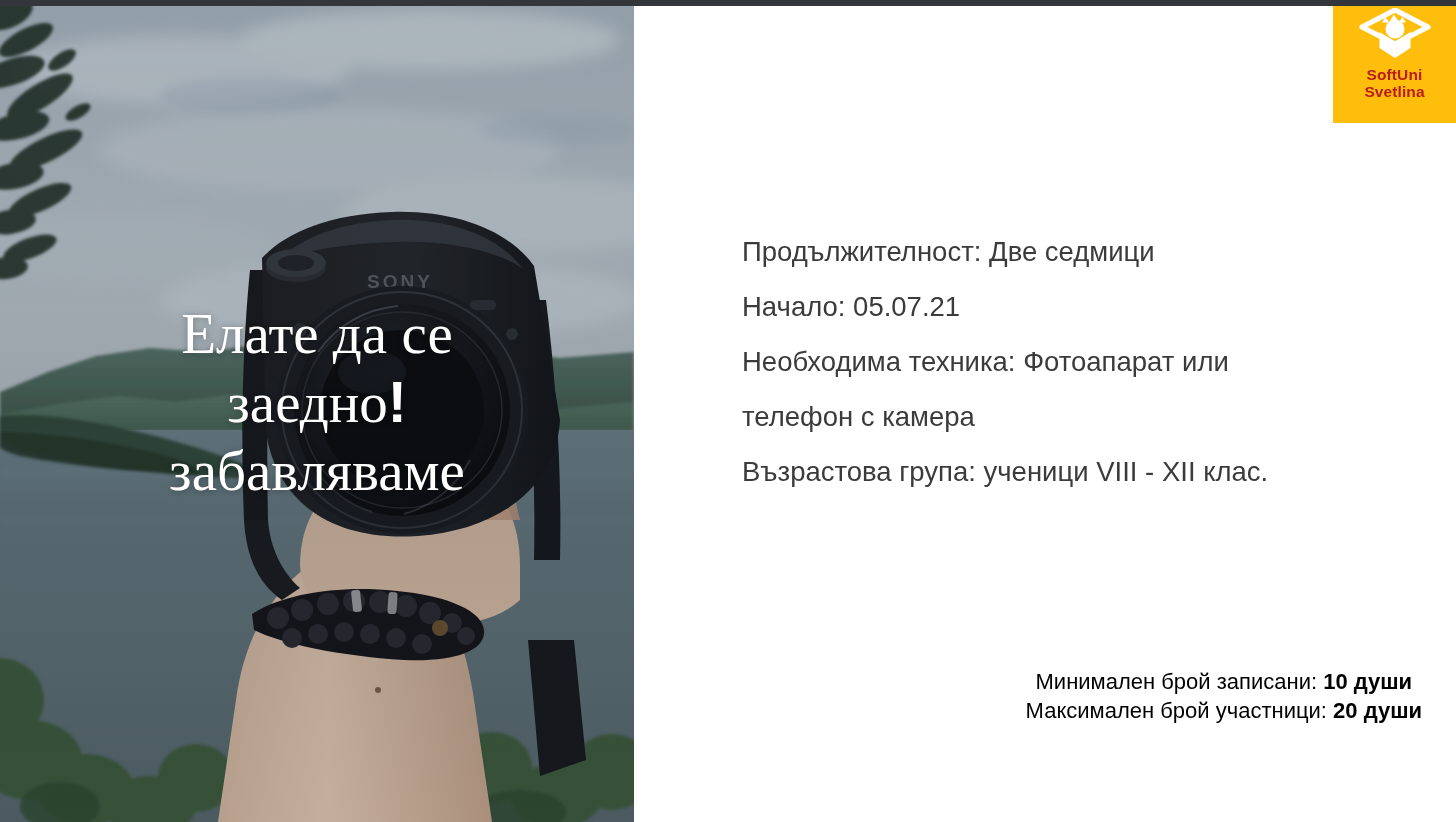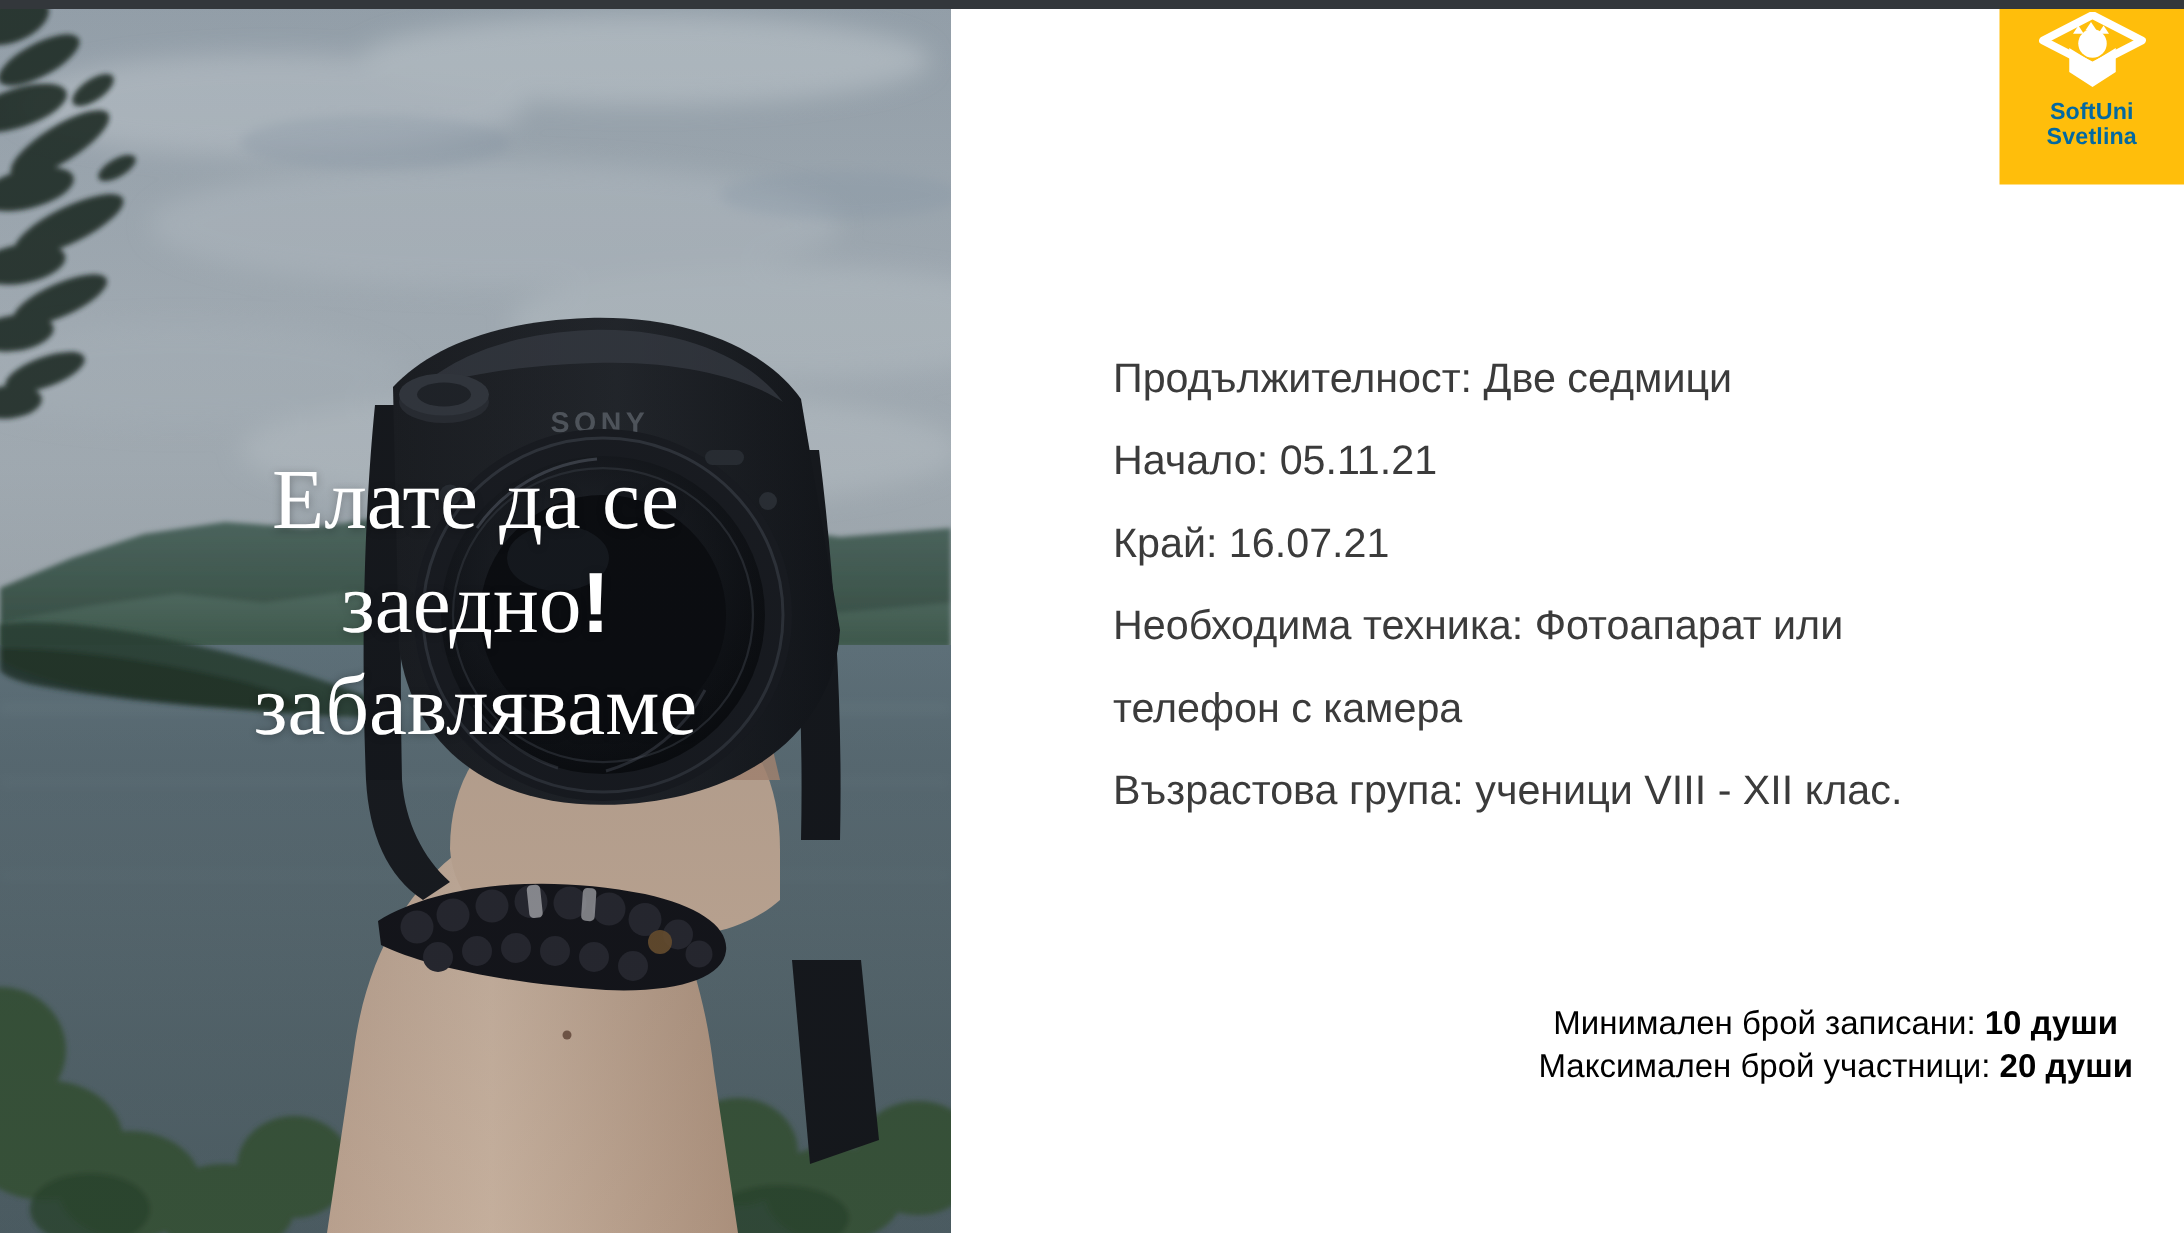--- a/index.html
+++ b/index.html
@@ -136,21 +136,21 @@
     box-sizing: border-box;
   }
   .logo-mark {
     width: 74px;
     height: 54px;
     display: block;
   }
   .logo-wordmark {
     margin-top: 4px;
     text-align: center;
-    color: #0369a1;
+    color: #b91c1c;
     font-weight: 700;
     font-size: 15.5px;
     line-height: 17px;
     letter-spacing: 0.1px;
   }
 </style>
 </head>
 <body>
 
 <div id="slide">
@@ -351,22 +351,21 @@
       <div>Елате да се</div>
       <div><span>заедно</span><span class="bang">!</span></div>
       <div>забавляваме</div>
     </div>
   </div>
 
   <div class="content-panel">
 
     <div class="details-list">
       <div class="detail-line">Продължителност: Две седмици</div>
-      <div class="detail-line">Начало: 05.11.21</div>
-      <div class="detail-line">Край: 16.07.21</div>
+      <div class="detail-line">Начало: 05.07.21</div>
       <div class="detail-line">Необходима техника: Фотоапарат или</div>
       <div class="detail-line">телефон с камера</div>
       <div class="detail-line">Възрастова група: ученици VIII - XII клас.</div>
     </div>
 
     <div class="capacity-block">
       <div class="cap-line"><span>Минимален брой записани: </span><span class="cap-value">10 души</span></div>
       <div class="cap-line"><span>Максимален брой участници: </span><span class="cap-value">20 души</span></div>
     </div>
   </div>

